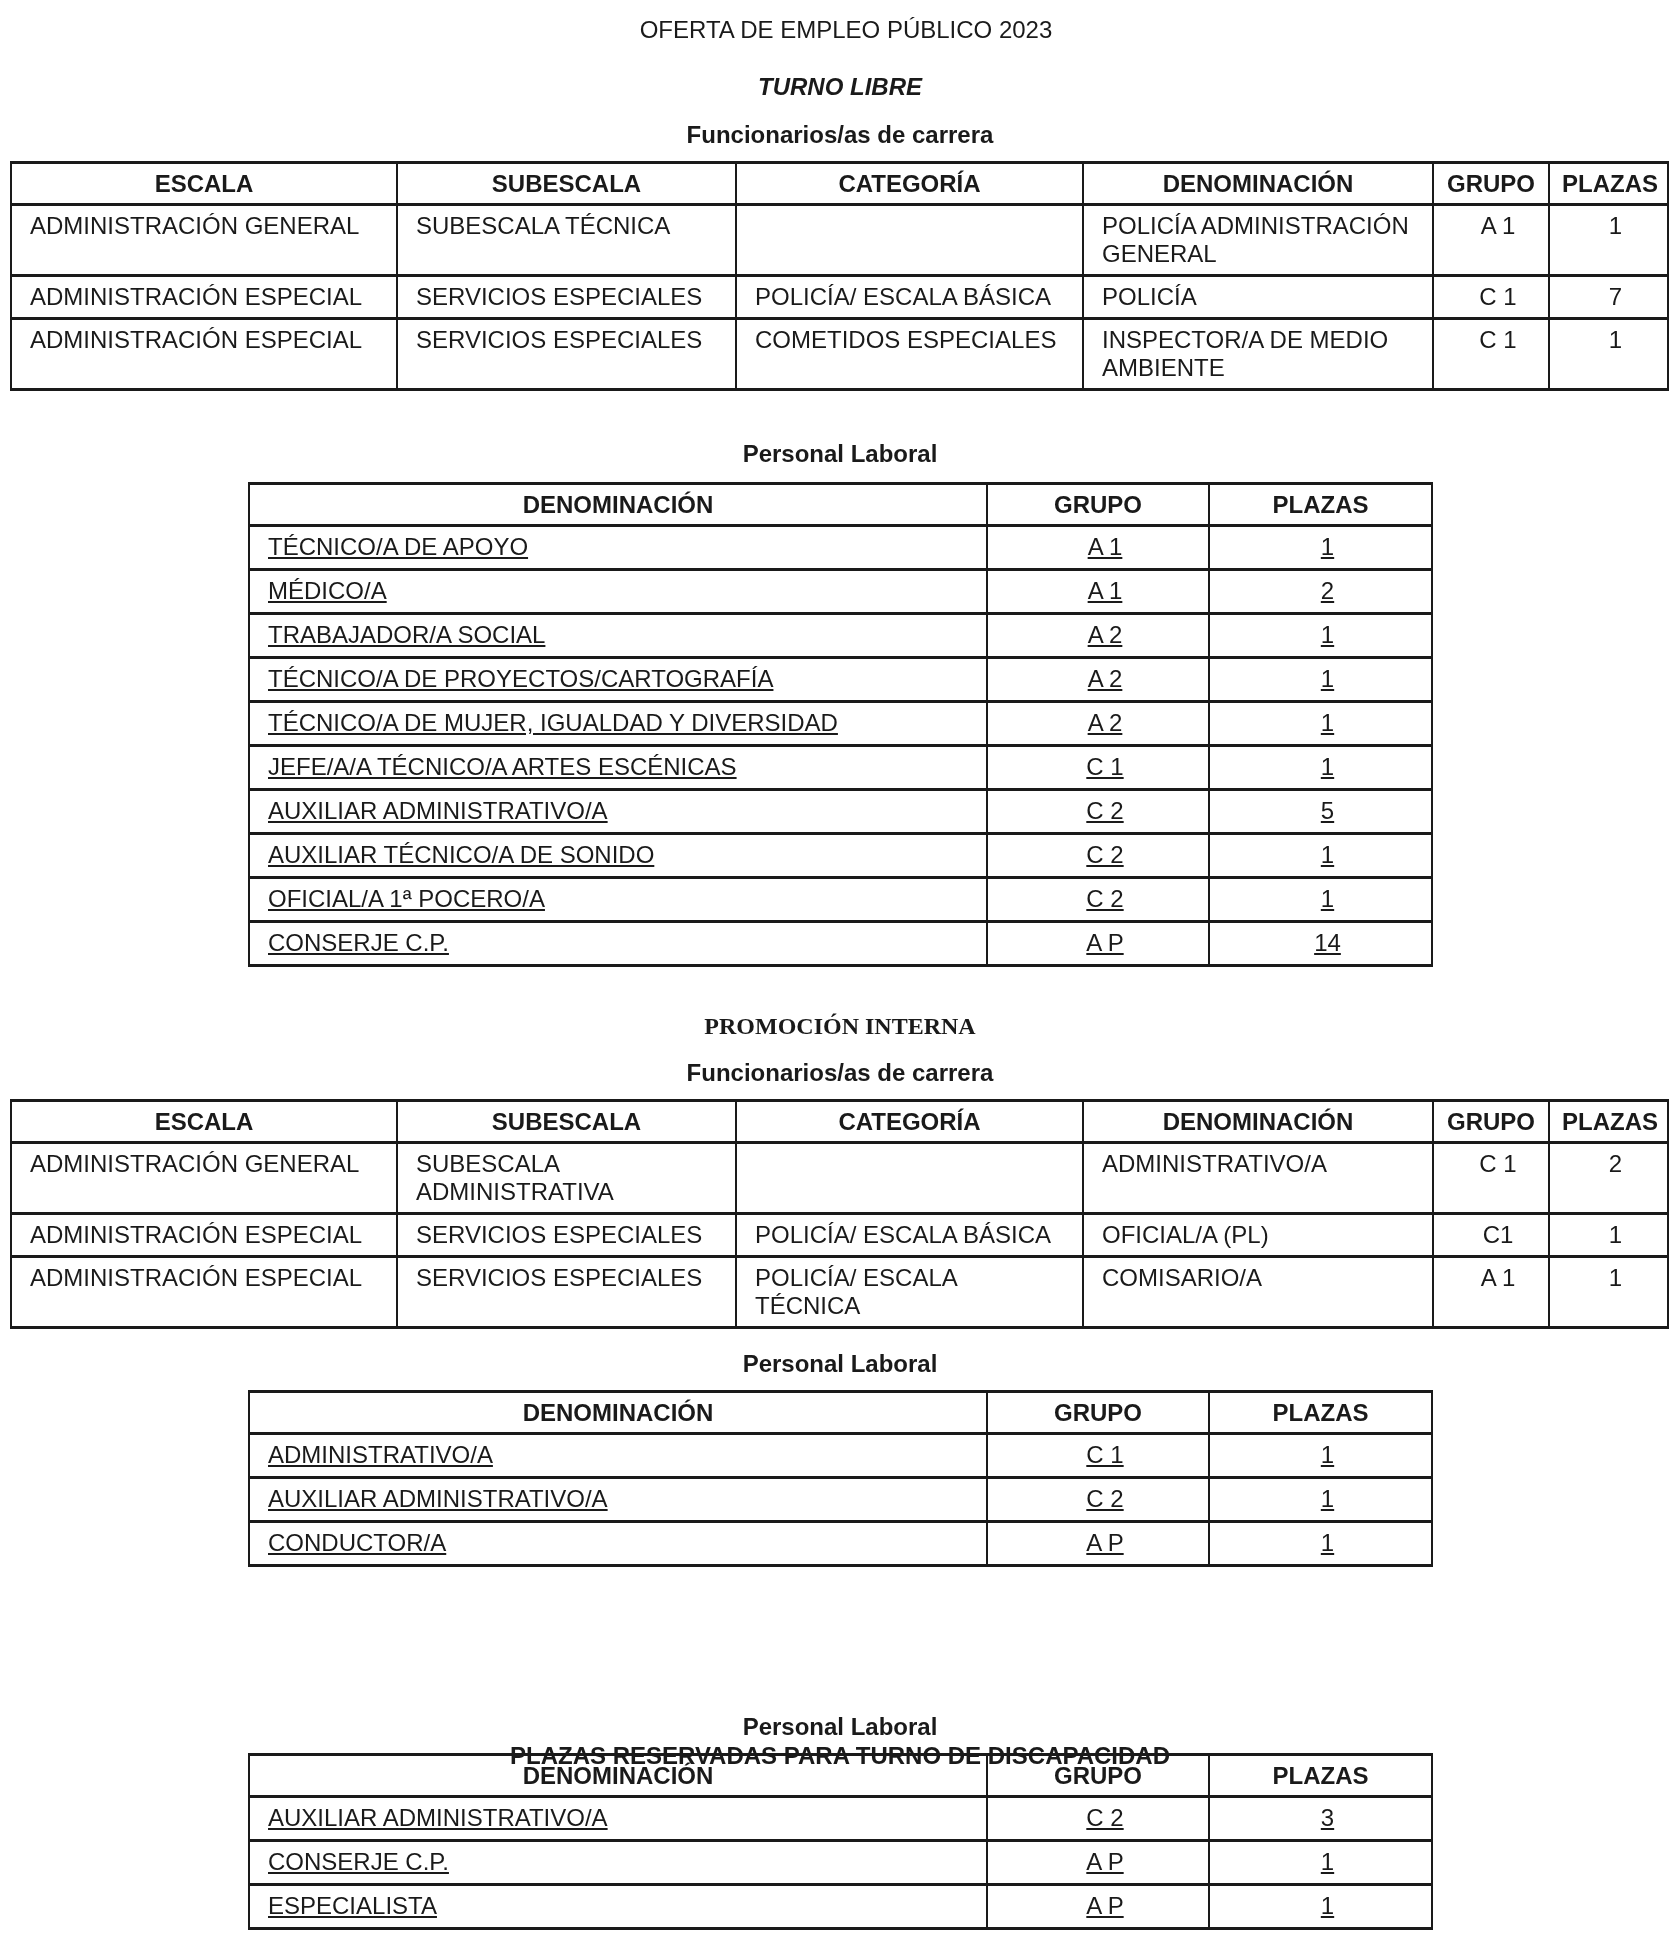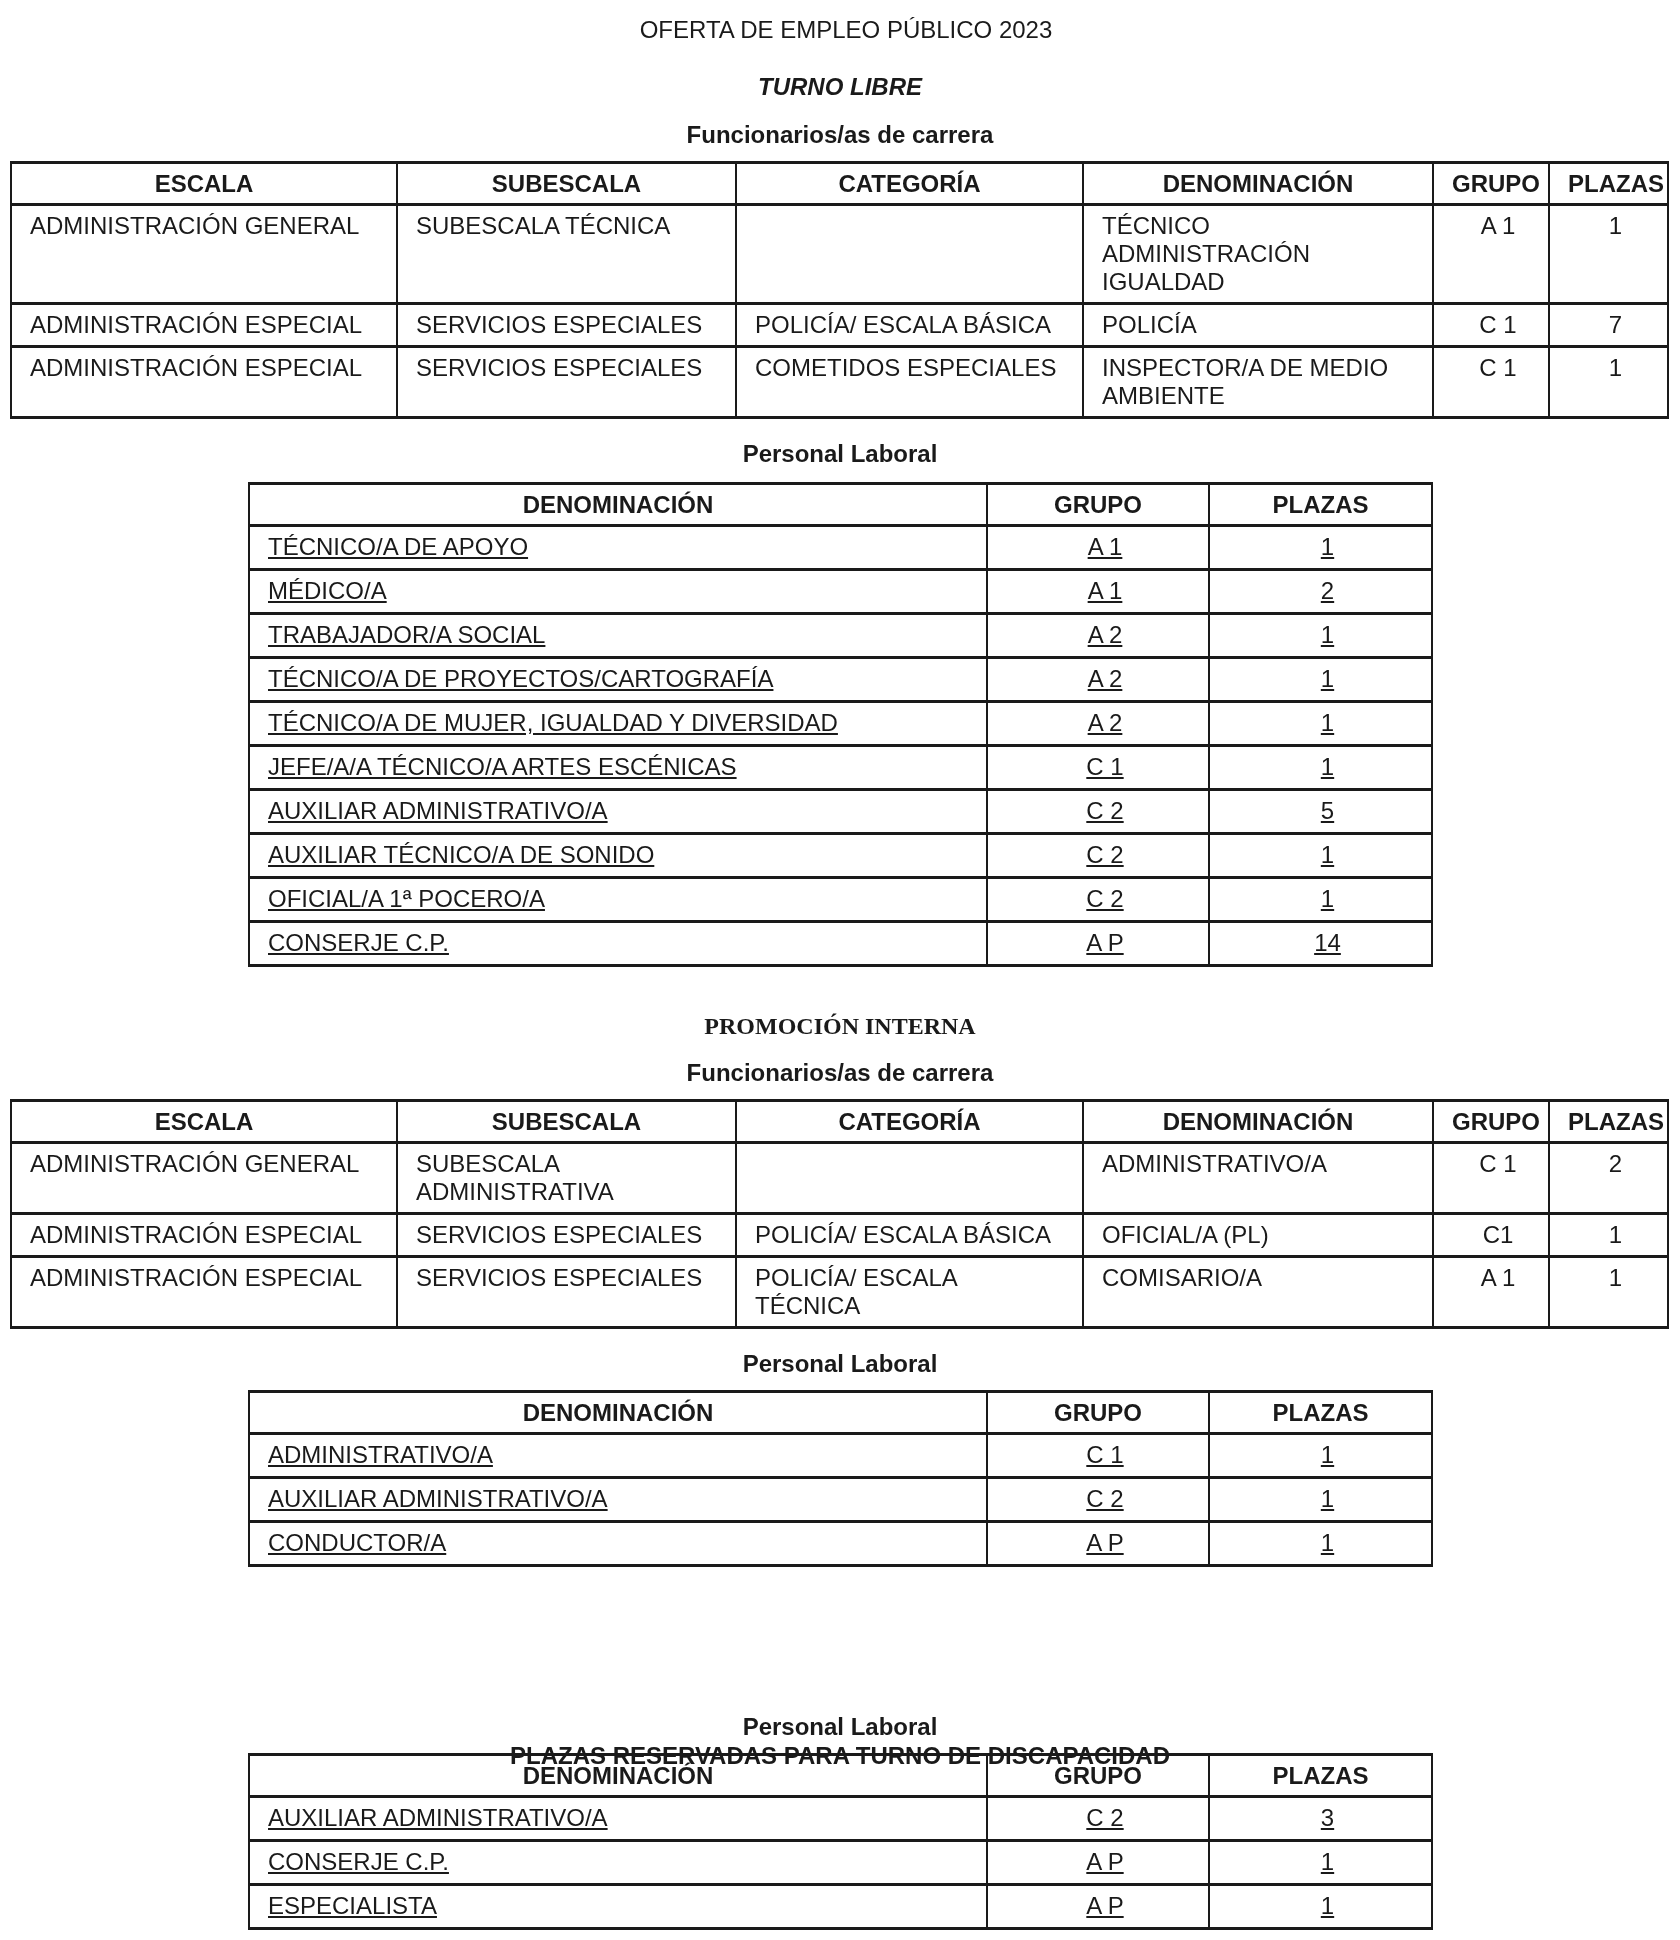--- a/index.html
+++ b/index.html
@@ -12,21 +12,21 @@
     font-size: 24px; line-height: 28px; margin: 0;
   }
   .heading.normal { font-weight: normal; padding-left: 6px; }
   .heading.bold { font-weight: bold; }
   table {
     position: absolute; border-collapse: collapse; table-layout: fixed;
     font-size: 24px; line-height: 28px;
   }
   table, th, td { border: 2px solid #1a1a1a; }
   tr { border-top: 3px solid #1a1a1a; border-bottom: 3px solid #1a1a1a; }
-  th { font-weight: bold; text-align: center; height: 39px; padding: 0 18px; vertical-align: middle; }
+  th { font-weight: bold; text-align: center; height: 39px; padding: 0 12px; vertical-align: middle; }
   td { vertical-align: top; padding: 6px 16px 6px 18px; text-align: left; }
   td.c { text-align: center; padding-right: 4px; }
   .t-func tr.r1 td { height: 56px; }
   .t-func tr.r1s td { height: 28px; }
   .t-lab td { height: 29px; text-decoration: underline; }
 </style>
 </head>
 <body>
 
 <h1 class="heading normal" style="top:16px;">OFERTA DE EMPLEO PÚBLICO 2023</h1>
@@ -51,21 +51,21 @@
       <th>DENOMINACIÓN</th>
       <th>GRUPO</th>
       <th>PLAZAS</th>
     </tr>
   </thead>
   <tbody>
     <tr class="r1">
       <td>ADMINISTRACIÓN GENERAL</td>
       <td>SUBESCALA TÉCNICA</td>
       <td></td>
-      <td>TÉCNICO ADMINISTRACIÓN IGUALDAD</td>
+      <td>POLICÍA ADMINISTRACIÓN GENERAL</td>
       <td class="c">A 1</td>
       <td class="c">1</td>
     </tr>
     <tr class="r1s">
       <td>ADMINISTRACIÓN ESPECIAL</td>
       <td>SERVICIOS ESPECIALES</td>
       <td>POLICÍA/ ESCALA BÁSICA</td>
       <td>POLICÍA</td>
       <td class="c">C 1</td>
       <td class="c">7</td>

